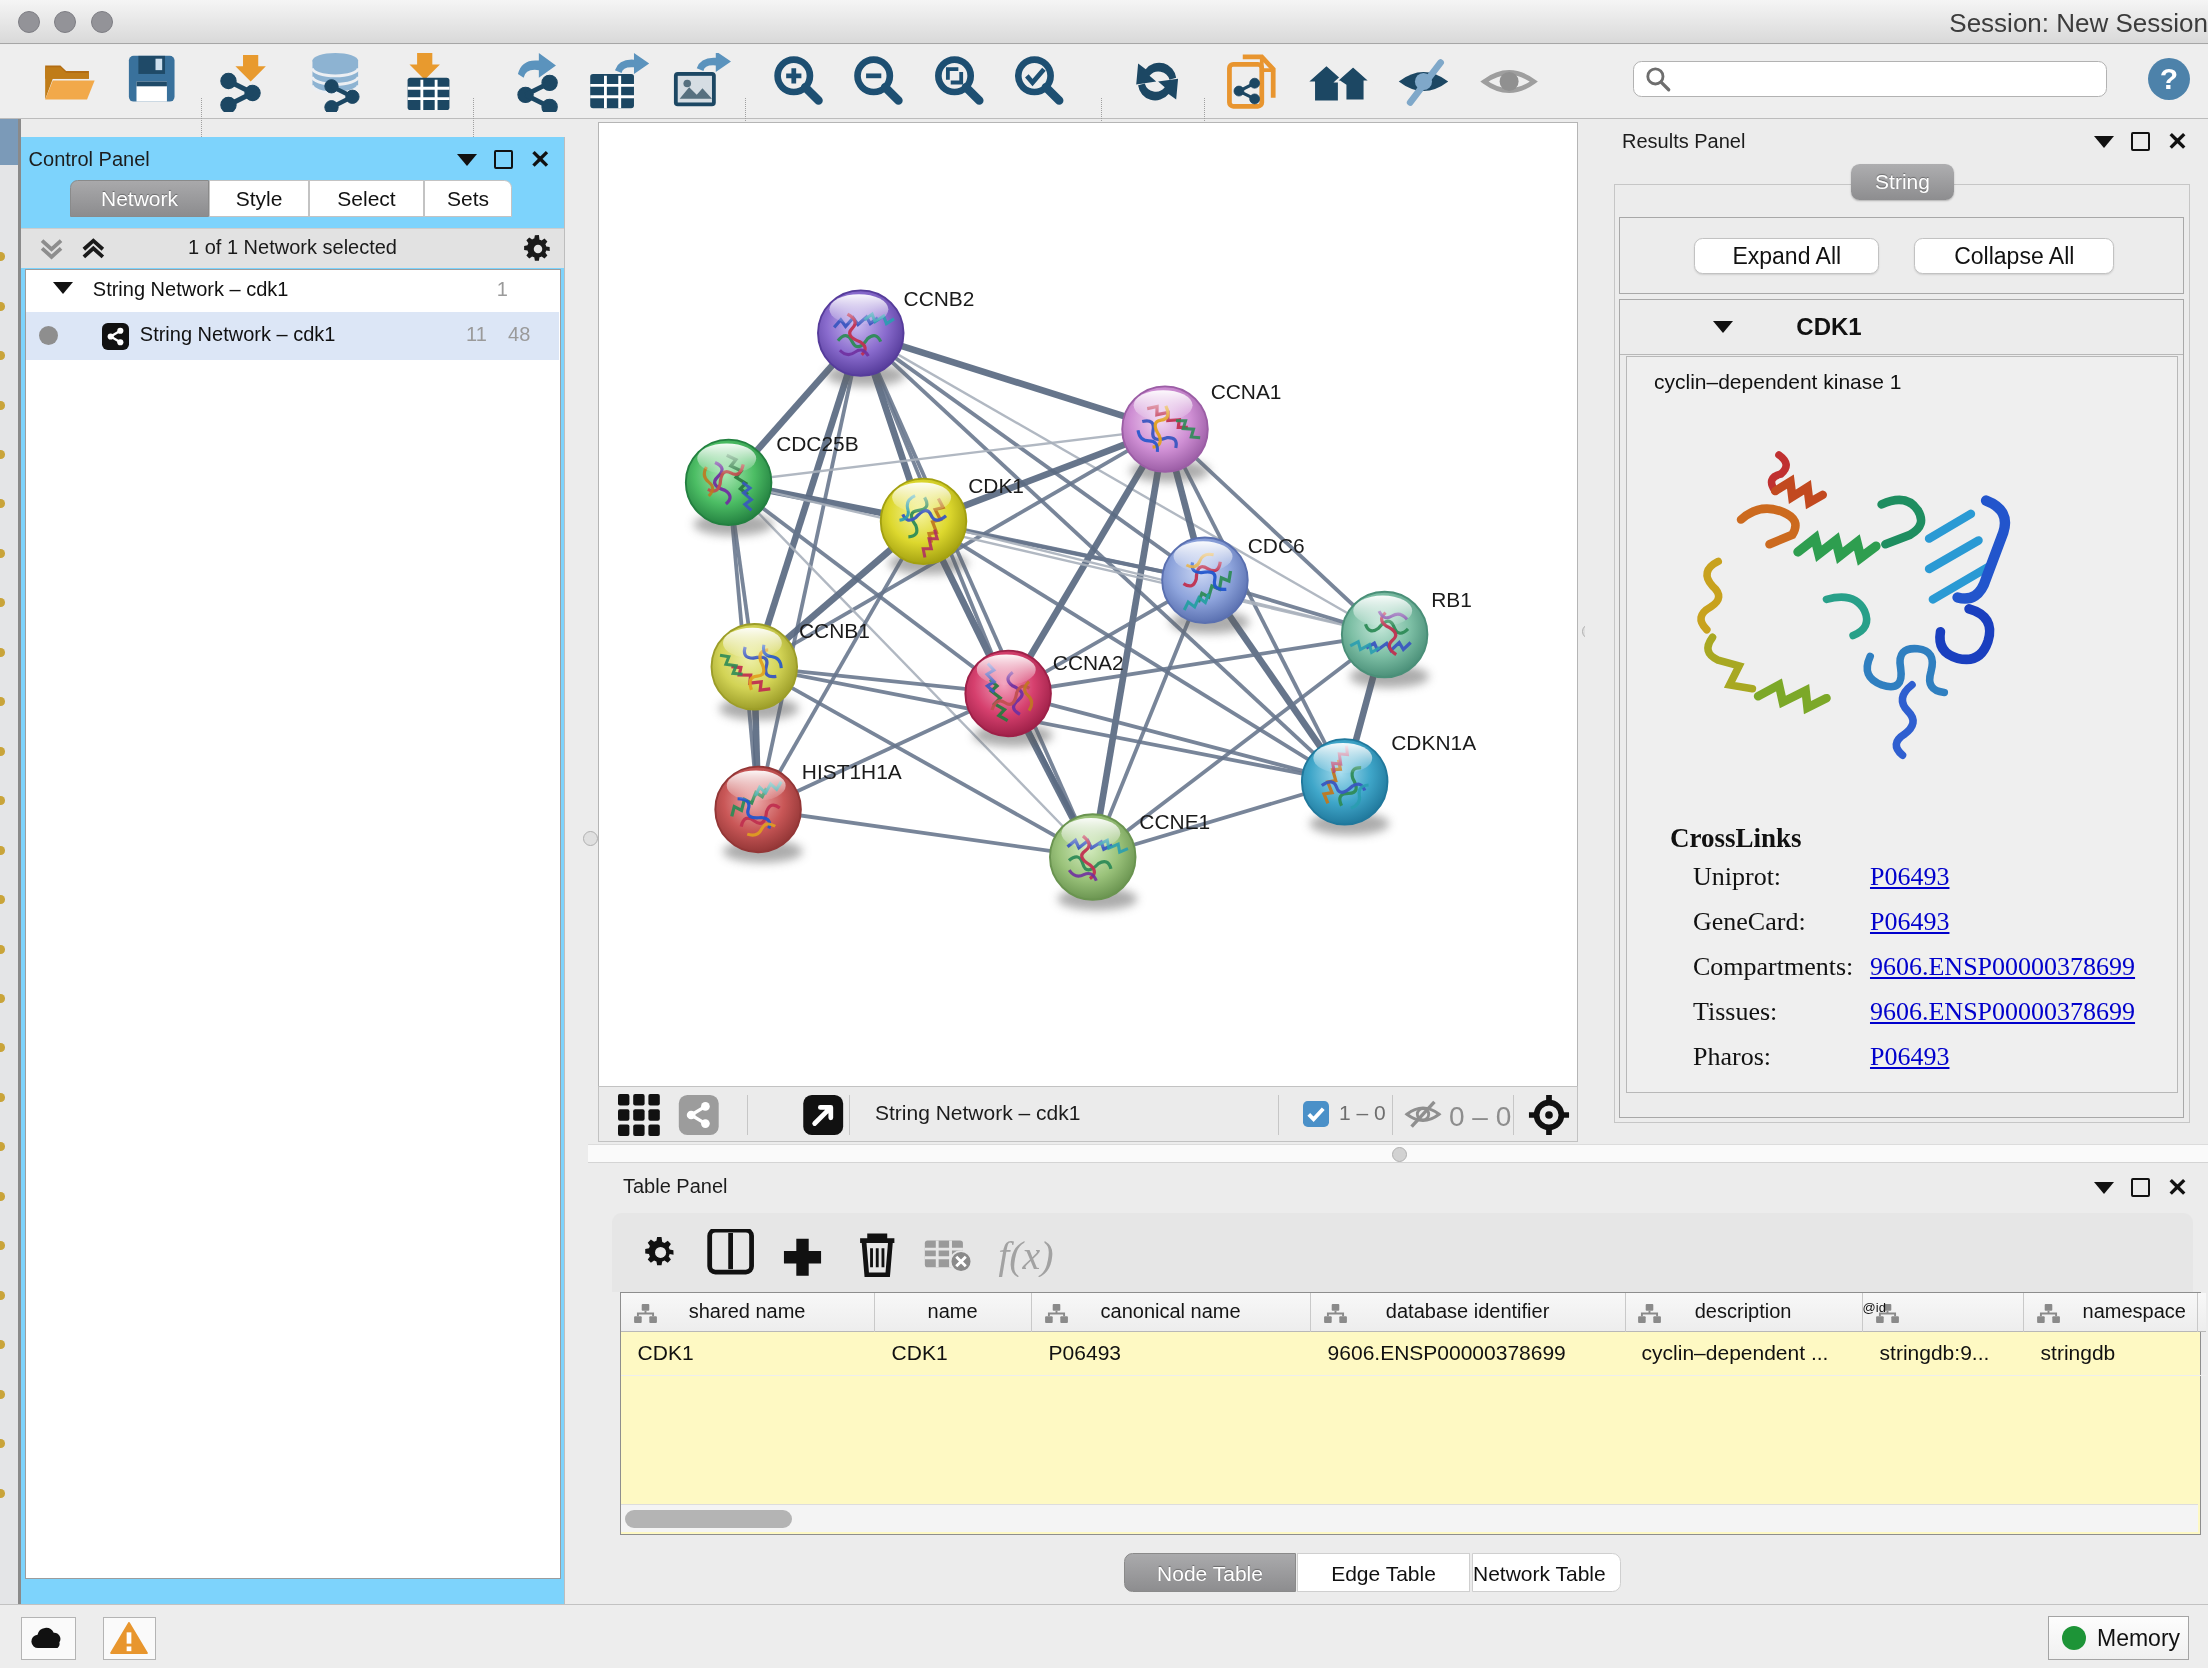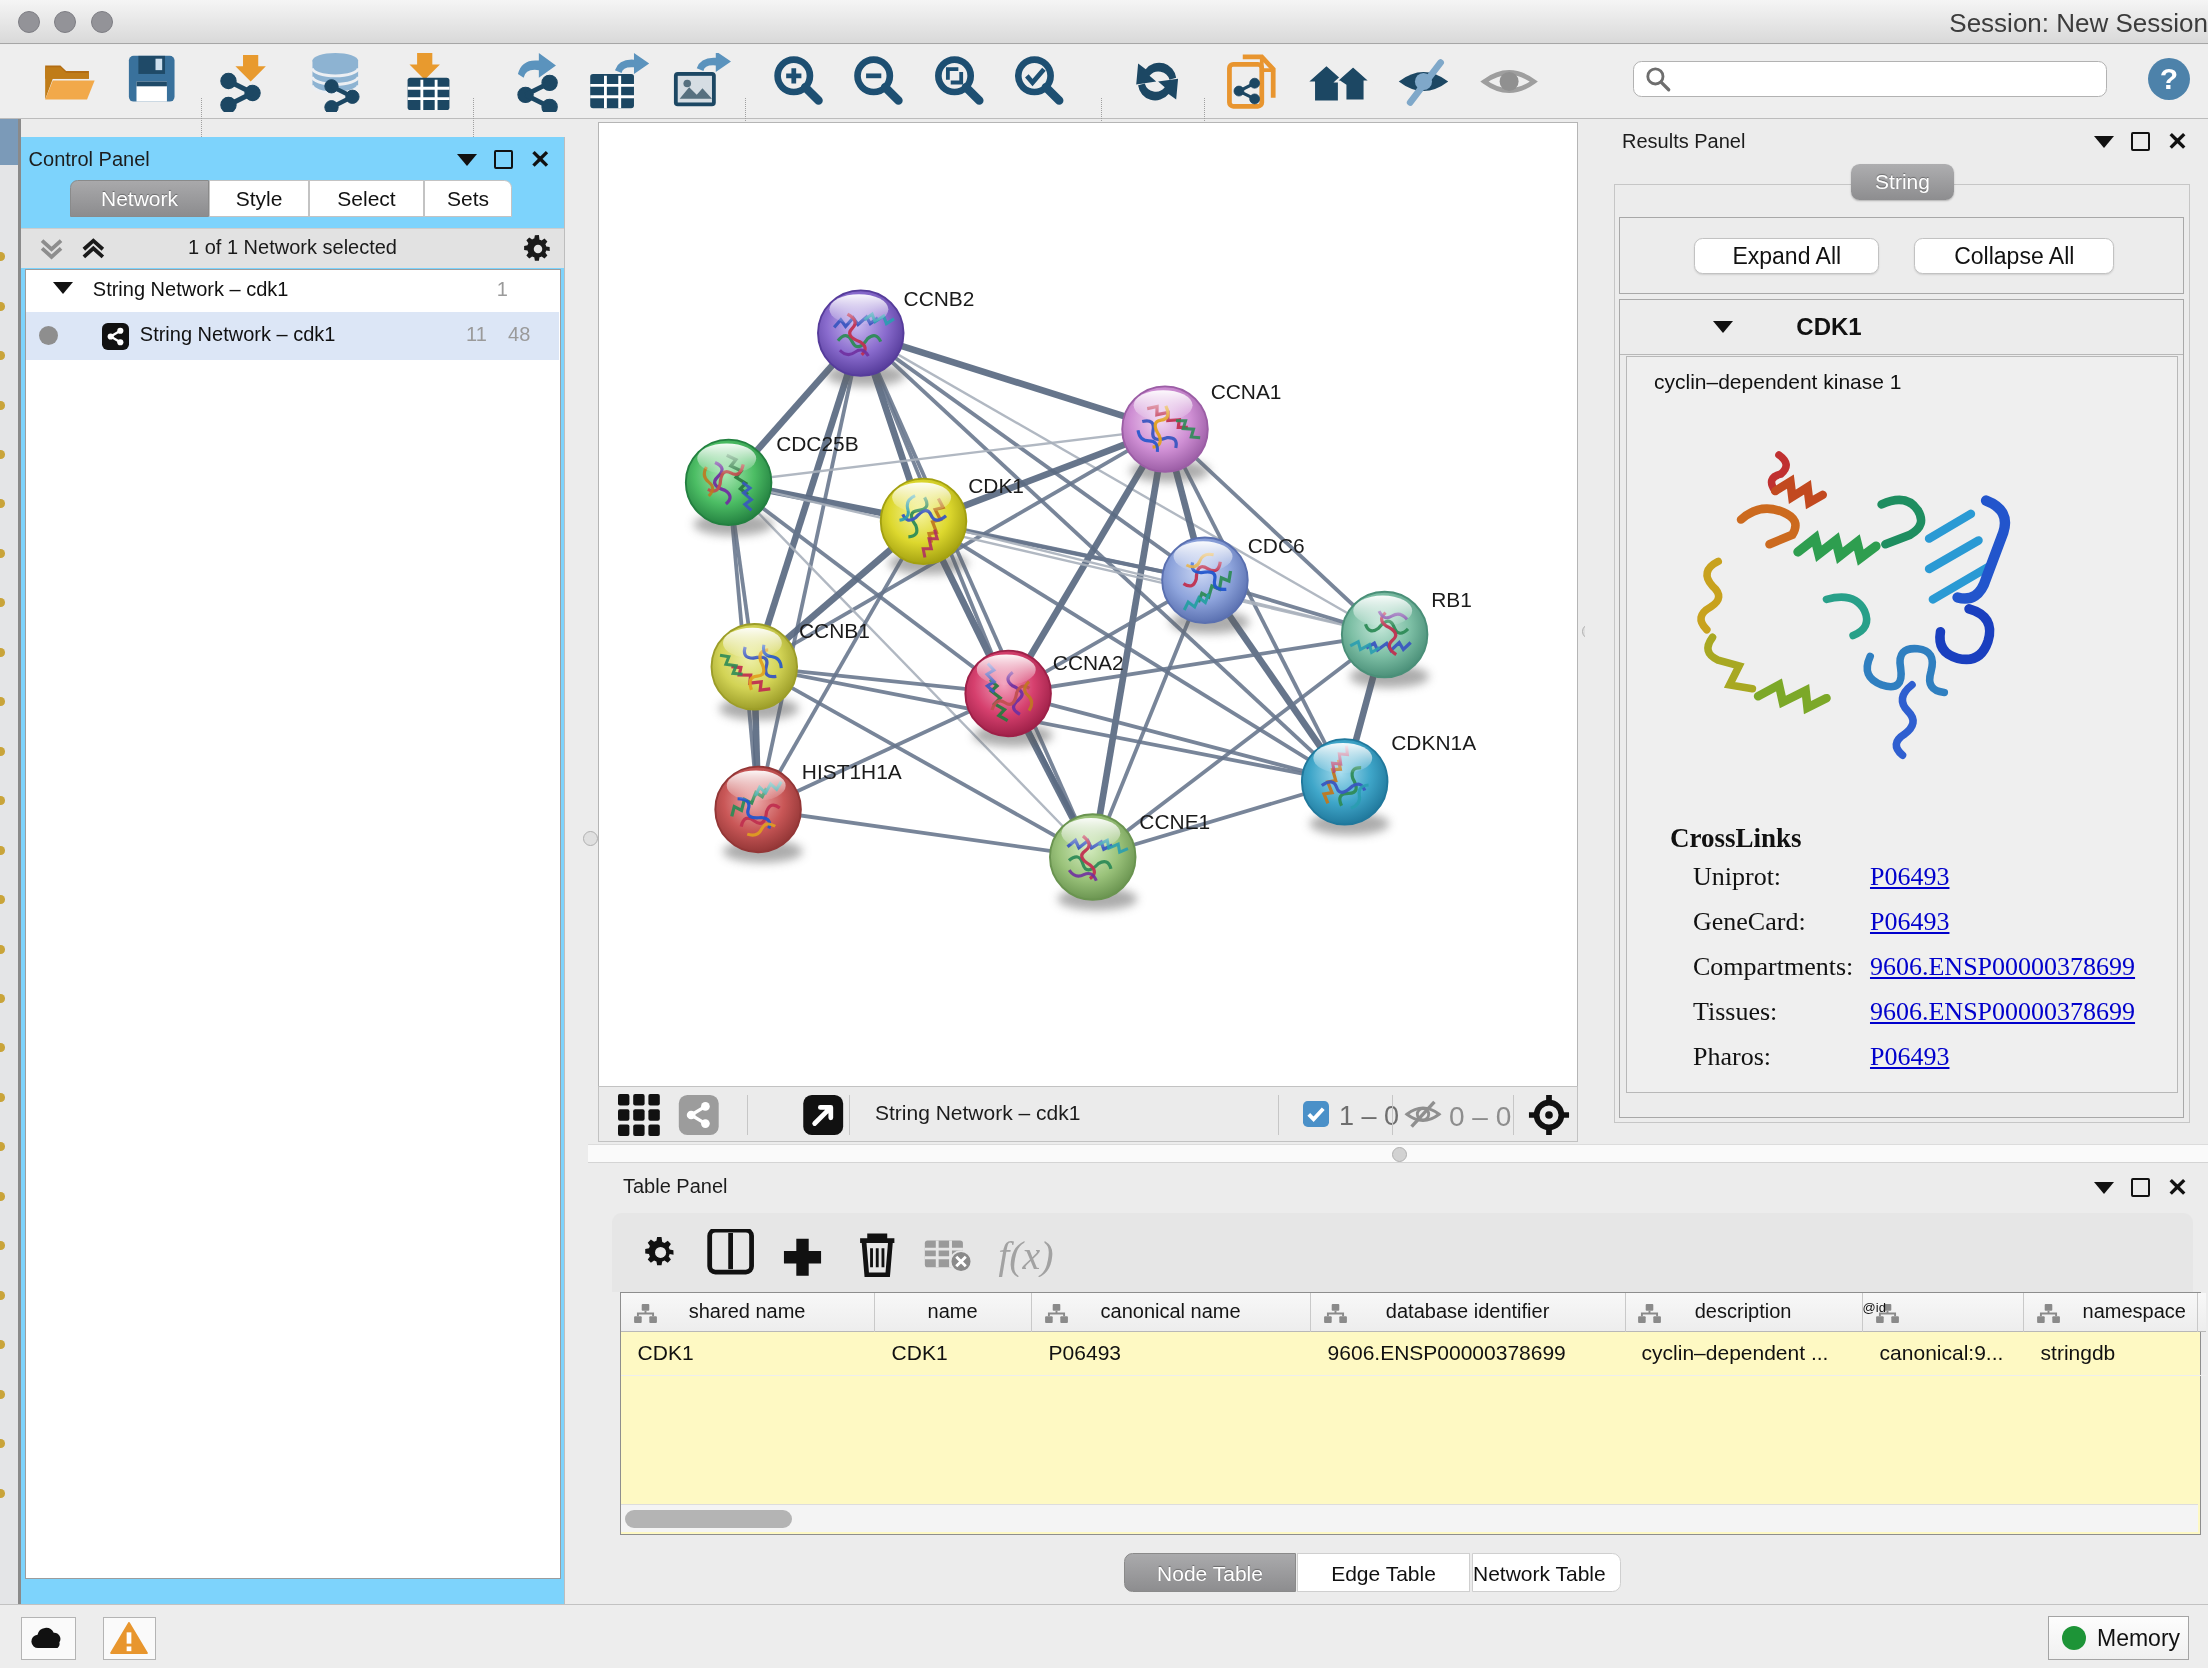--- a/index.html
+++ b/index.html
@@ -563,21 +563,21 @@
       </g>
  </svg>
  <div class="abs" style="left:148px;top:7.6px;width:0;height:40px;border-left:1px solid #c6c6c6"></div>
  <div class="abs" style="left:250px;top:7.6px;width:0;height:40px;border-left:1px solid #c6c6c6"></div>
  <div class="abs" style="left:276px;top:14.3px;font-size:21px;color:#1c1c1c">String Network – cdk1</div>
  <div class="abs" style="left:679px;top:7.6px;width:0;height:40px;border-left:1px solid #c6c6c6"></div>
  <div class="abs" style="left:704px;top:14.3px;width:26px;height:26px;background:#4a90c8;border-radius:4.8px">
    <svg width="26" height="26" viewBox="0 0 27 27">
         <path d="M6 14 l5 5 10 -11" stroke="#fff" stroke-width="4" fill="none"></path>
       </svg></div>
- <div class="abs" style="left:740px;top:14.3px;font-size:27px;color:#6e6e6e">1 – 0</div>
+ <div class="abs" style="left:740px;top:14.3px;font-size:21px;color:#6e6e6e">1 – 0</div>
  <div class="abs" style="left:793px;top:7.6px;width:0;height:40px;border-left:1px solid #c6c6c6"></div>
  <svg class="abs" style="left:805px;top:13.3px" width="38" height="28.5" viewBox="0 0 40 30">
   <path d="M3 15 Q20 2 37 15 Q20 28 3 15 Z" fill="none" stroke="#8f8f8f" stroke-width="3"></path>
   <circle cx="20" cy="15" r="6" fill="none" stroke="#8f8f8f" stroke-width="3"></circle>
   <path d="M32 2 8 28" stroke="#8f8f8f" stroke-width="3.6"></path>
     </svg>
  <div class="abs" style="left:850px;top:14.3px;font-size:28px;color:#8d8d8d">0 – 0</div>
  <div class="abs" style="left:914px;top:7.6px;width:0;height:40px;border-left:1px solid #c6c6c6"></div>
  <svg class="abs" style="left:929px;top:6.7px" width="42" height="42" viewBox="0 0 44 44">
   <circle cx="22" cy="22" r="13" fill="none" stroke="#111" stroke-width="6"></circle>
@@ -761,21 +761,21 @@
           </svg>
           <div style="position:absolute;left:59px;top:6.7px;white-space:nowrap;font-size:20px;color:#141414">namespace</div>
         </div>
       </div>
       <div class="abs" style="left:0;top:39px;width:1585px;height:44px;border-bottom:1px solid #eee">
         <div class="abs" style="left:17px;top:8.6px;font-size:21px;color:#111;white-space:nowrap">CDK1</div>
         <div class="abs" style="left:271px;top:8.6px;font-size:21px;color:#111;white-space:nowrap">CDK1</div>
         <div class="abs" style="left:428px;top:8.6px;font-size:21px;color:#111;white-space:nowrap">P06493</div>
         <div class="abs" style="left:707px;top:8.6px;font-size:21px;color:#111;white-space:nowrap">9606.ENSP00000378699</div>
         <div class="abs" style="left:1021px;top:8.6px;font-size:21px;color:#111;white-space:nowrap">cyclin–dependent ...</div>
-        <div class="abs" style="left:1259px;top:8.6px;font-size:21px;color:#111;white-space:nowrap">canonical:9...</div>
+        <div class="abs" style="left:1259px;top:8.6px;font-size:21px;color:#111;white-space:nowrap">stringdb:9...</div>
         <div class="abs" style="left:1420px;top:8.6px;font-size:21px;color:#111;white-space:nowrap">stringdb</div>
       </div>
   <div class="abs" style="left:0;top:211px;width:1577px;height:27.6px;background:#f4f4f4;border-top:1px solid #ddd">
     <div class="abs" style="left:4.8px;top:4.8px;width:167px;height:18px;border-radius:9.5px;background:#b4b4b4"></div>
   </div>
  </div>
 </div>
 
 <div class="abs" style="left:1124px;top:1553px;width:172px;height:39px;border-radius:8.6px 0 0 8.6px;
  background:linear-gradient(#aaaaac,#8d8d8f);color:#fff;font-size:21px;text-align:center;line-height:39px;

